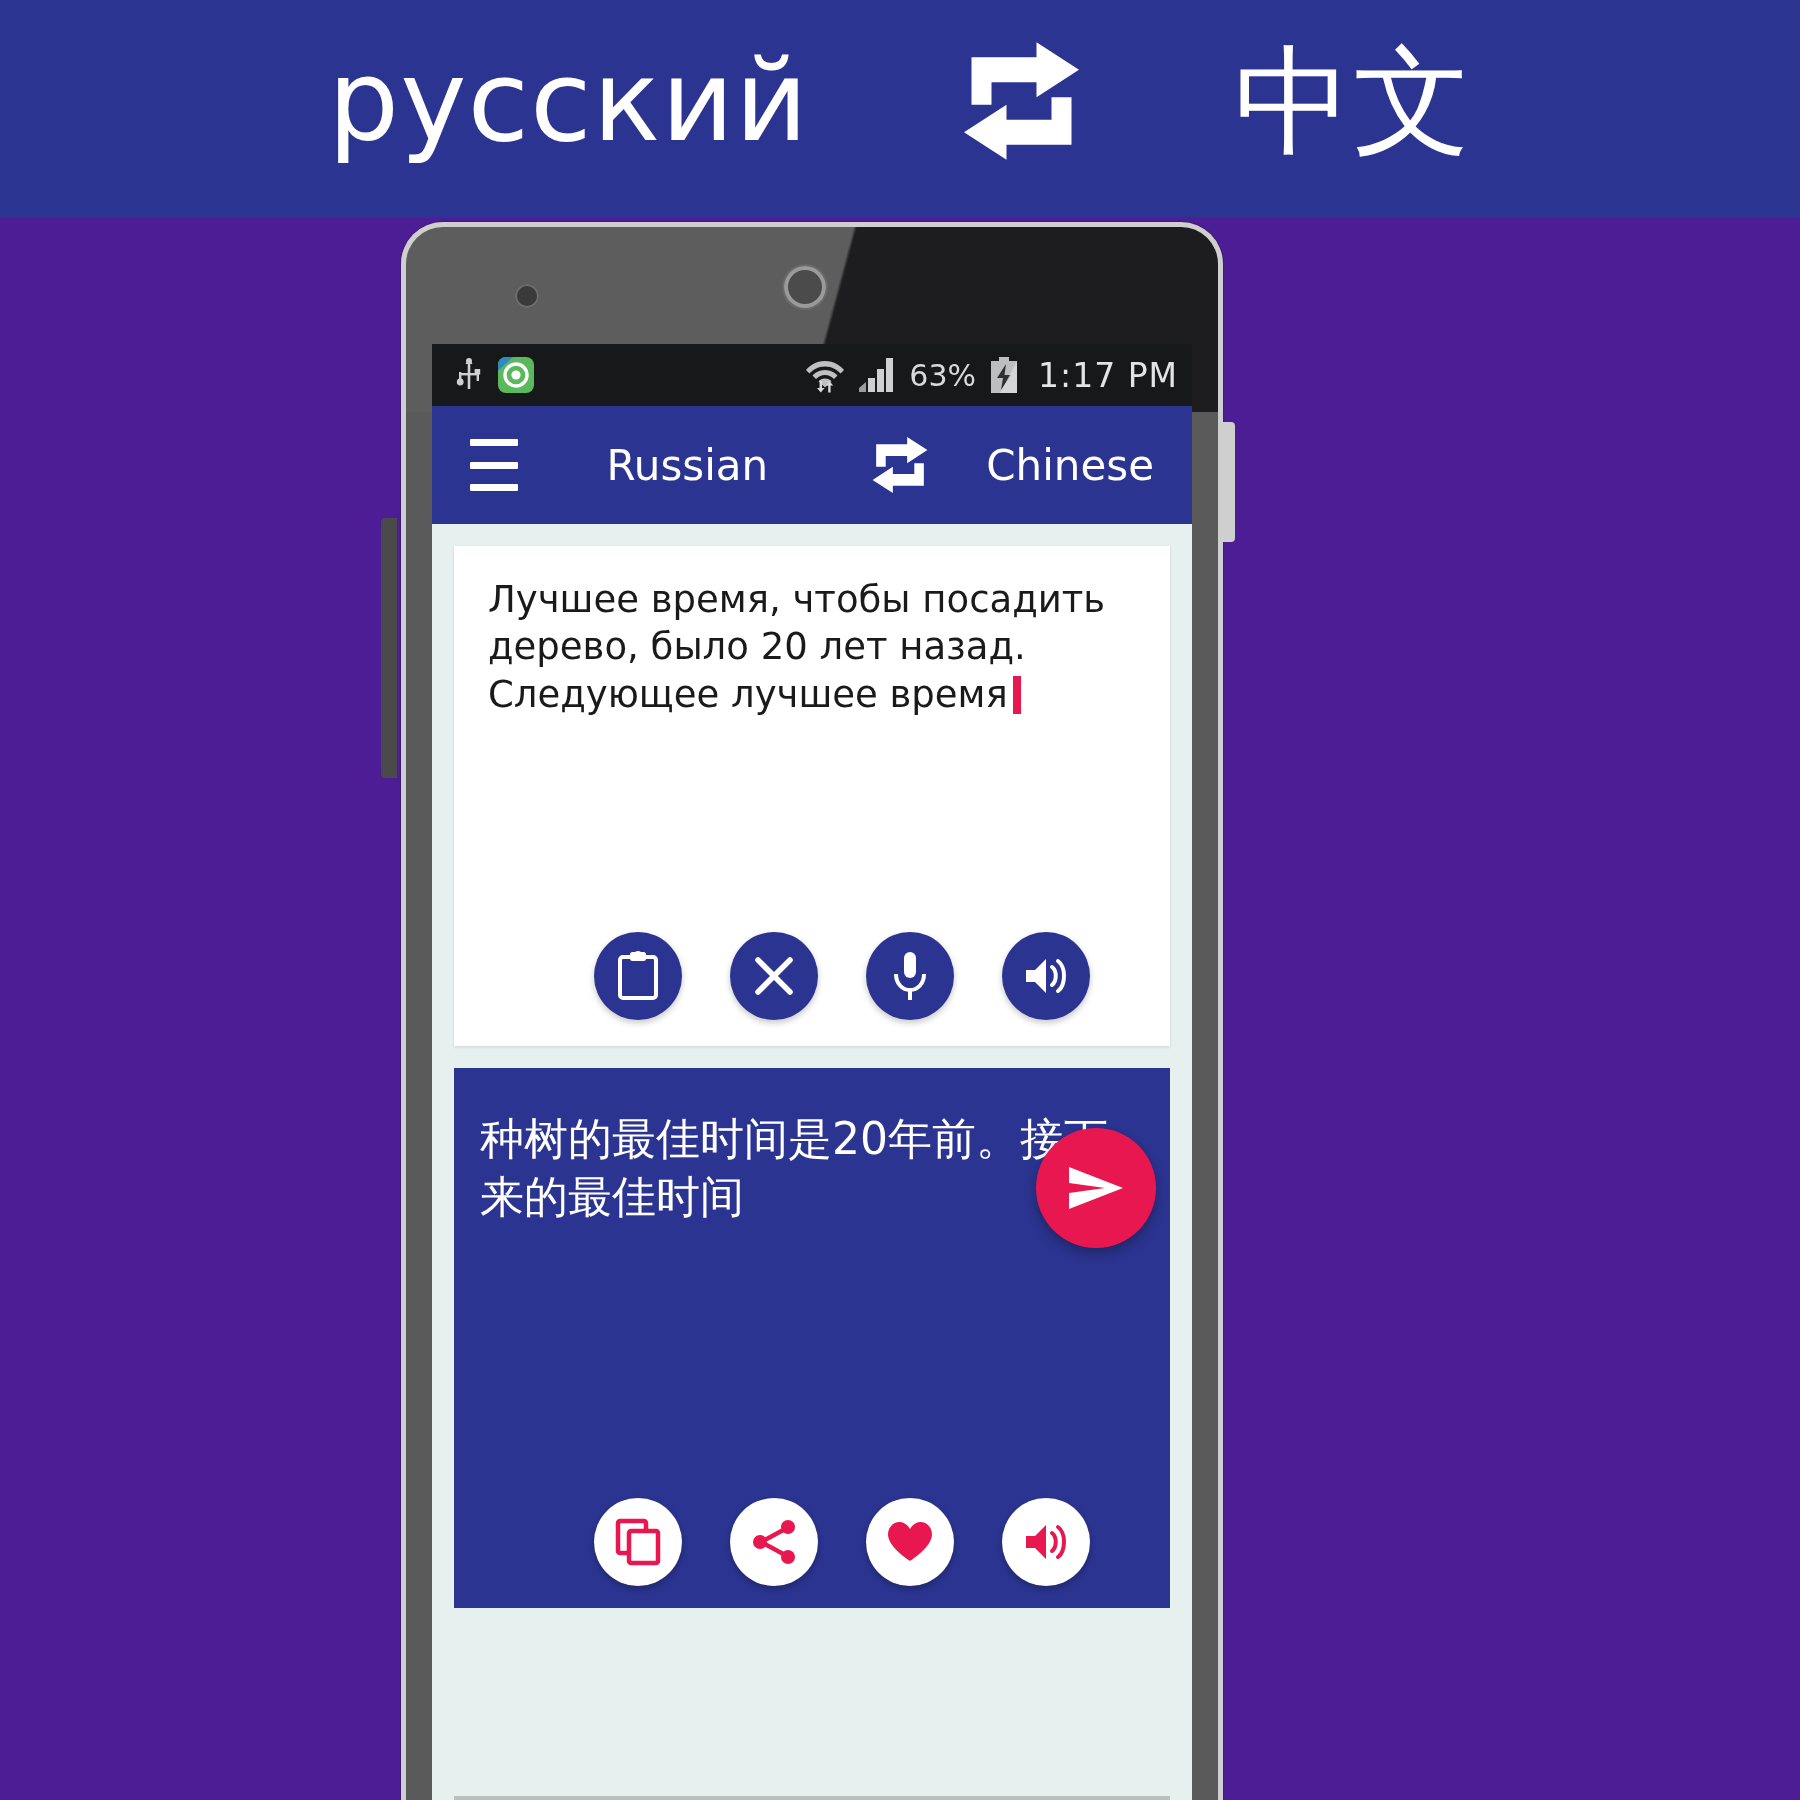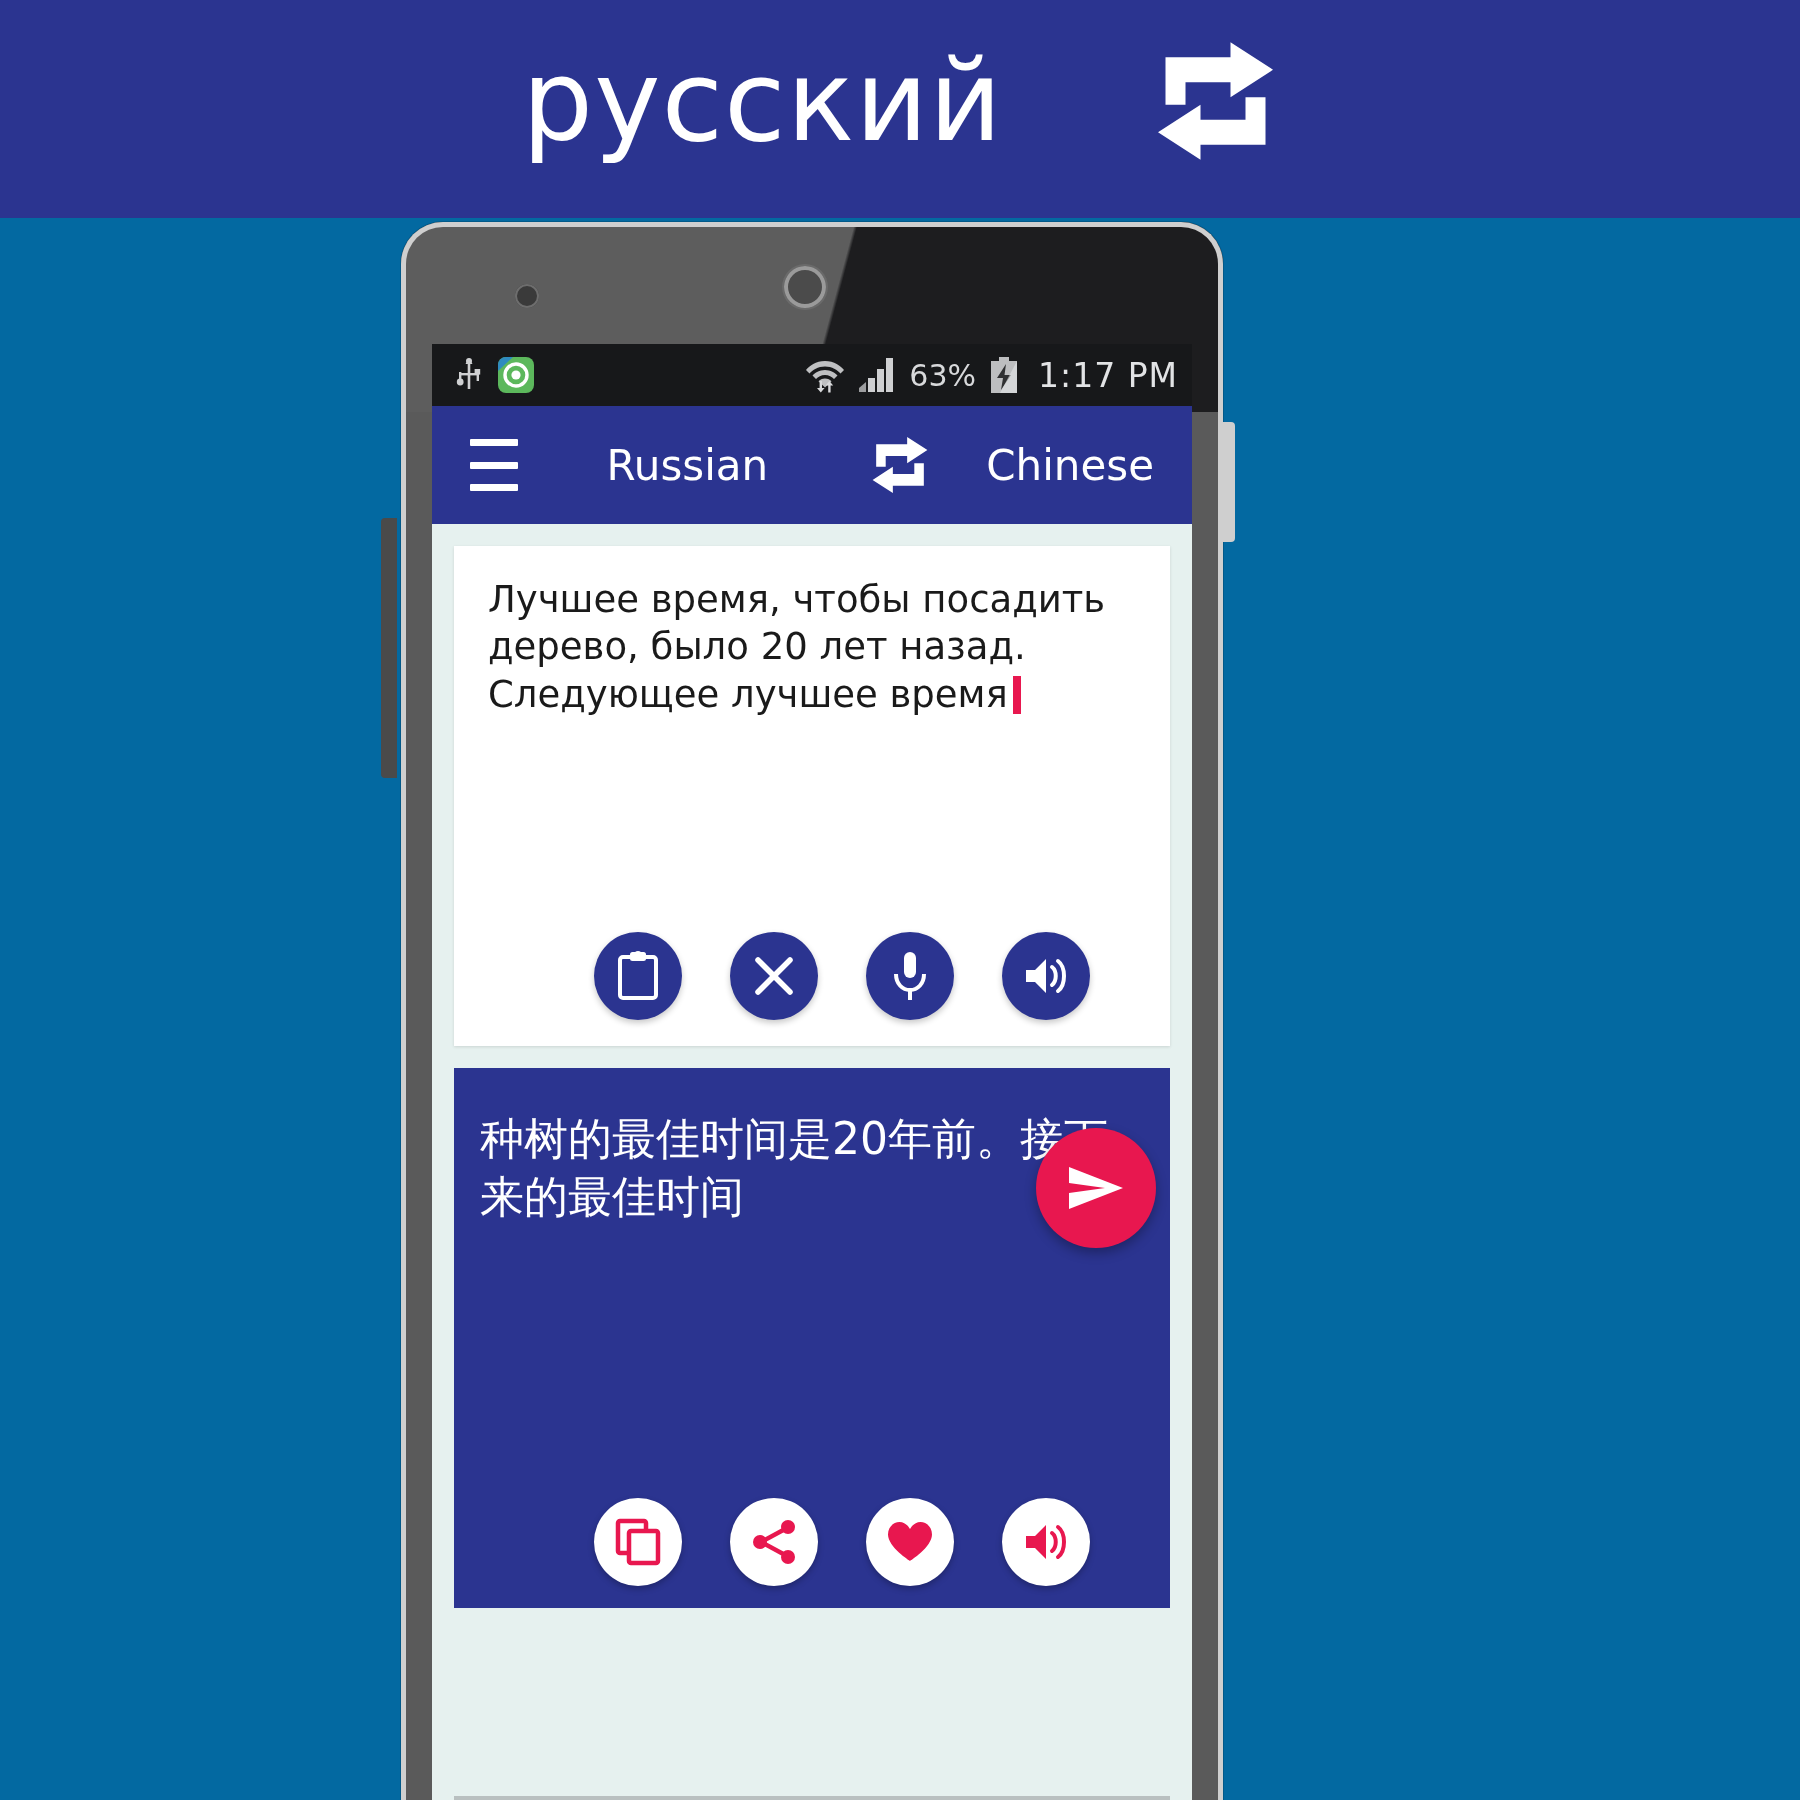--- a/index.html
+++ b/index.html
@@ -5,21 +5,21 @@
   * { box-sizing: border-box; margin: 0; padding: 0; }
   html, body {
     width: 1800px; height: 1800px;
     font-family: "Liberation Sans", sans-serif;
     overflow: hidden;
   }
 
   #stage {
     position: relative;
     width: 1800px; height: 1800px;
-    background: #0369a1;
+    background: #4c1d95;
   }
 
   
   #promo-banner {
     position: absolute;
     left: 0; top: 0;
     width: 1800px; height: 218px;
     background: #2b3490;
     display: flex;
     align-items: center;
@@ -281,20 +281,21 @@
     <div id="promo-inner">
       <div class="promo-lang" id="promo-lang-source">русский</div>
 
       <div class="swap-glyph">
         <svg width="125" height="118" viewBox="0 0 100 94" aria-hidden="true">
           <path d="M10 30 L10 12 L62 12 L62 0 L96 22 L62 44 L62 32 L26 32 L26 50 L10 50 Z" fill="#ffffff"></path>
           <path d="M90 64 L90 82 L38 82 L38 94 L4 72 L38 50 L38 62 L74 62 L74 44 L90 44 Z" fill="#ffffff"></path>
         </svg>
       </div>
 
+      <div class="promo-lang" id="promo-lang-target">中文</div>
     </div>
   </div>
 
   <div id="phone">
     <div id="phone-body"></div>
     <div id="phone-sheen"></div>
     <div id="phone-front-cam"></div>
     <div id="phone-speaker"></div>
     <div id="phone-btn-left"></div>
     <div id="phone-btn-right"></div>

